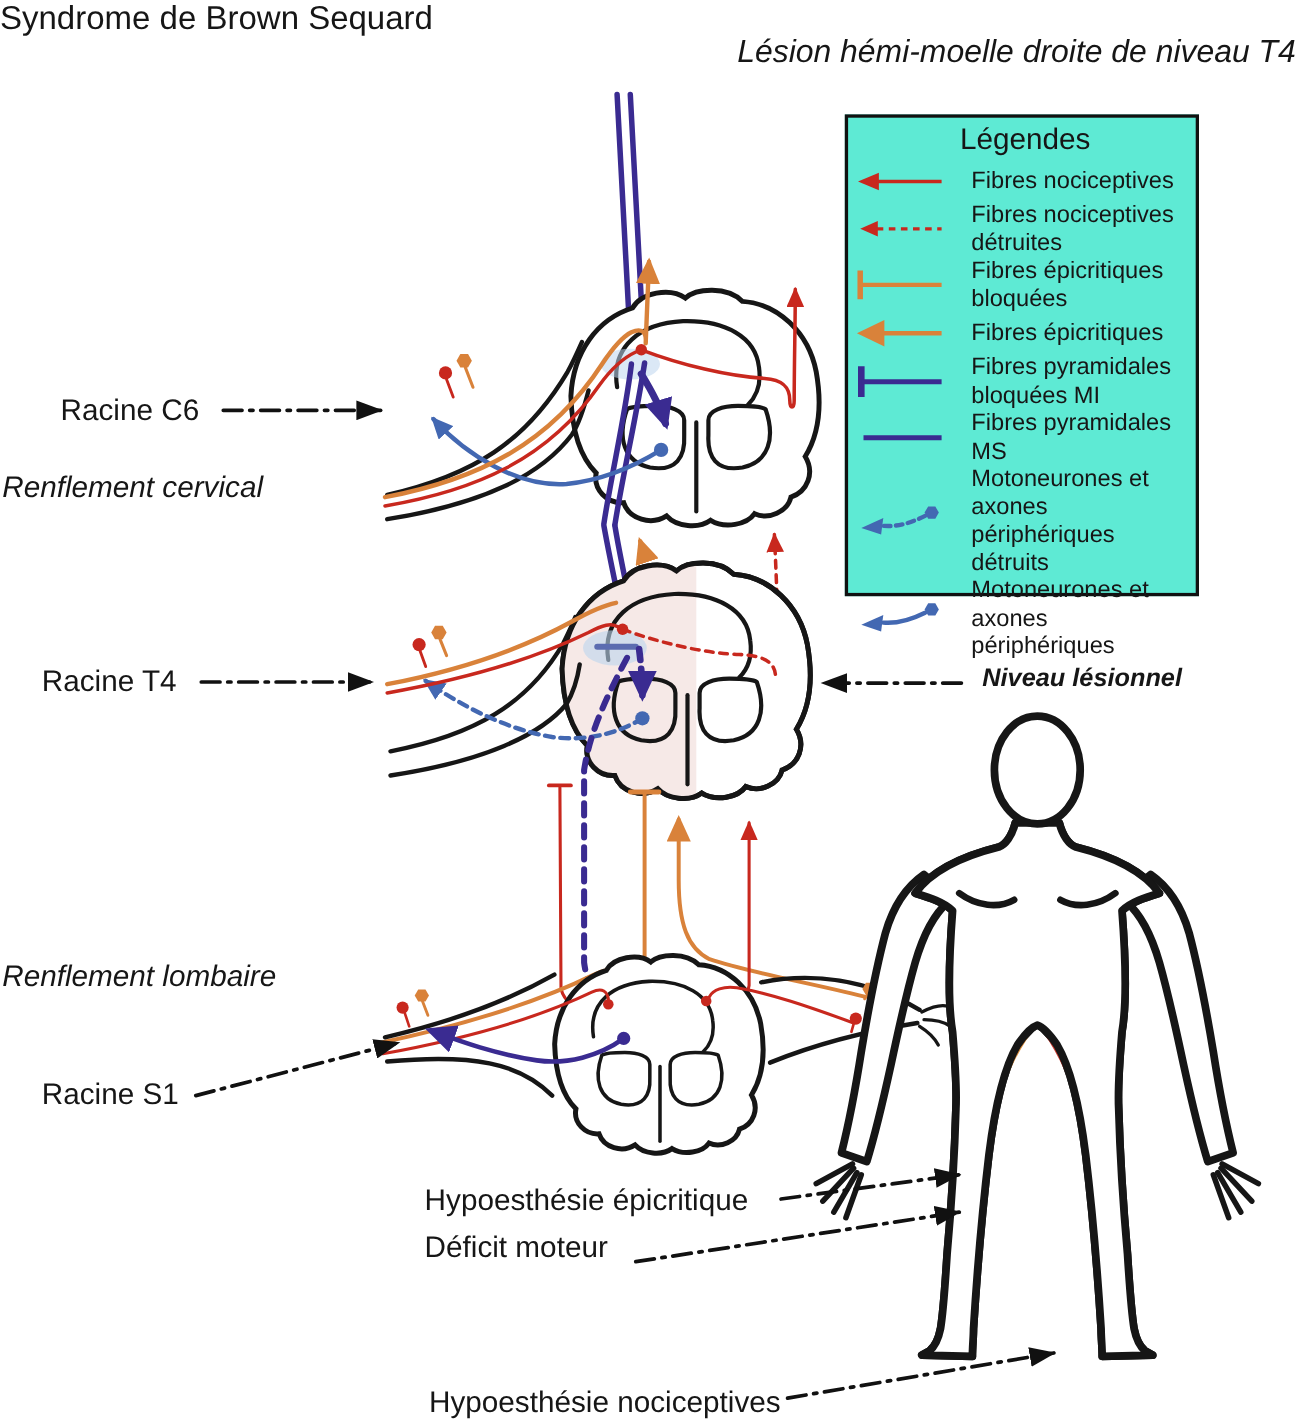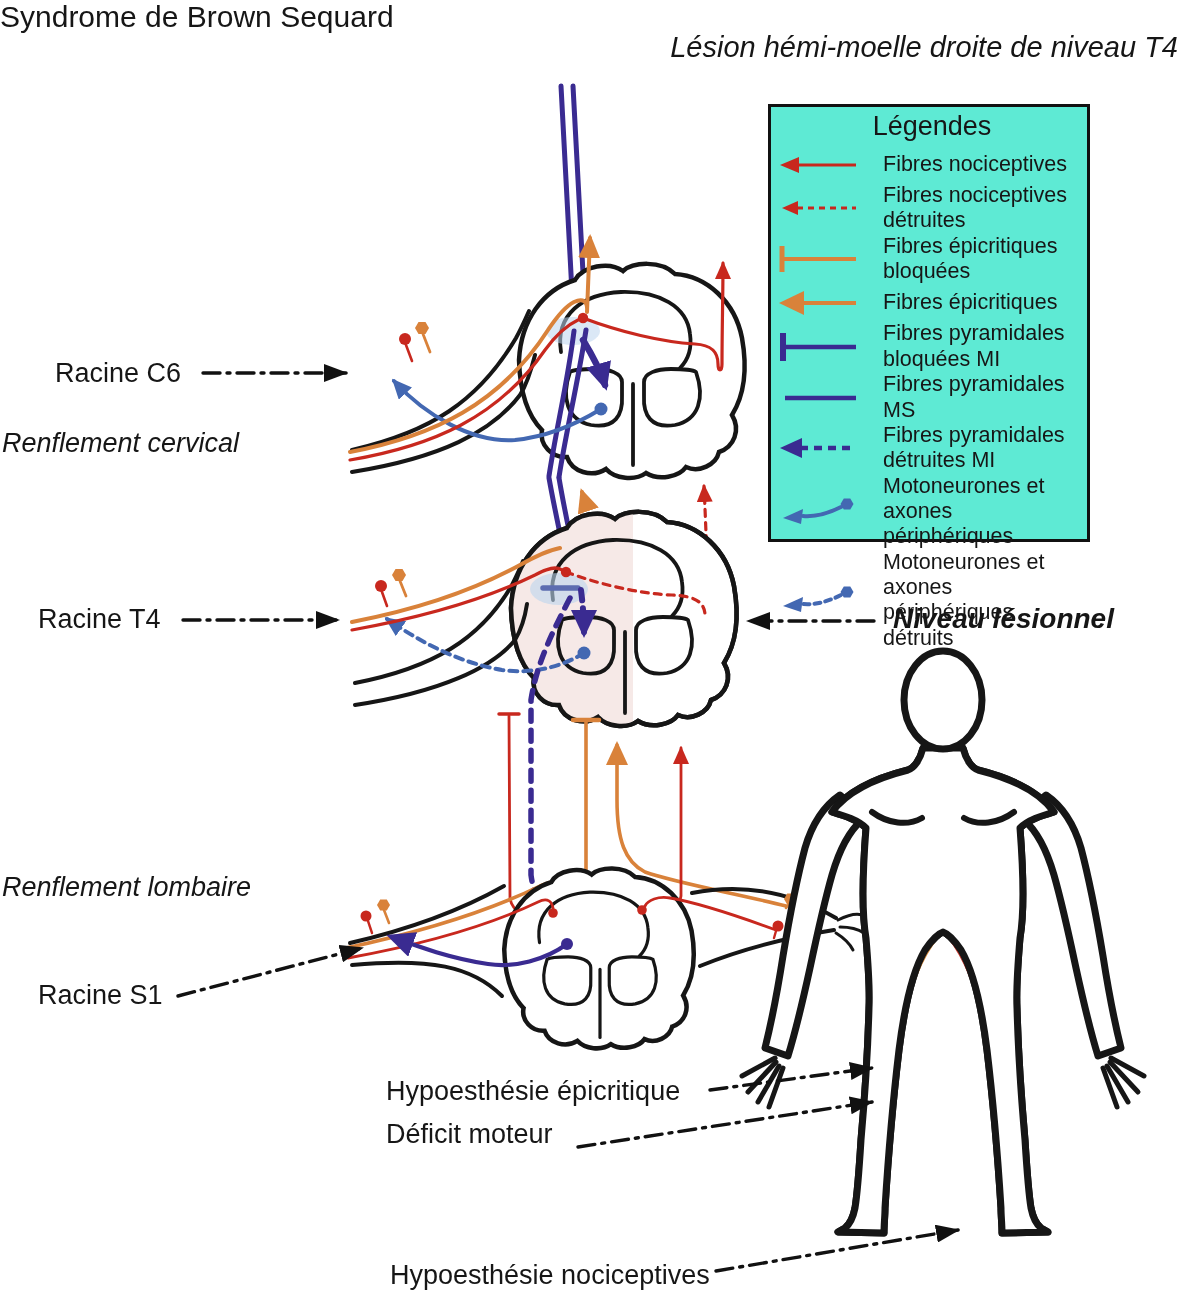--- a/index.html
+++ b/index.html
@@ -12,21 +12,21 @@
          font-family:"Liberation Sans","DejaVu Sans",sans-serif;color:#161616;}
   #diagram-svg{position:absolute;left:0;top:0;z-index:1;}
   .ln{fill:none;stroke-linecap:round;stroke-linejoin:round;}
   .fr{stroke:var(--c-red,#C8281E);}
   .fo{stroke:var(--c-orange,#D9823A);}
   .fp{stroke:var(--c-purple,#3A2B91);}
   .fb{stroke:var(--c-blue,#4368B2);}
   .fk{stroke:var(--c-black,#161616);}
   .lbl{position:absolute;z-index:3;font-size:27px;white-space:nowrap;}
   .italic{font-style:italic;margin-top:20px;}
-  .boldital{font-style:italic;font-weight:700;font-size:28px;}
+  .boldital{font-style:italic;font-weight:700;font-size:23px;}
   #title{position:absolute;left:0;right:0;top:0px;text-align:left;font-size:30px;font-weight:400;z-index:3;}
   #subtitle{position:absolute;left:0;right:0;top:31px;text-align:right;font-size:29px;font-style:italic;z-index:3;}
   
   #legend{position:absolute;left:768px;top:88px;width:322px;height:438px;border:3.5px solid #111;
           background:#5eead4;z-index:4;padding:2px 0 0 6px;box-sizing:border-box;margin-top:16px;}
   #legend h2{margin:2px 0 4px 0;text-align:center;font-size:27px;font-weight:400;}
   .lg-row{display:flex;align-items:center;min-height:37px;gap:16px;}
   .lg-row.tall{min-height:64px;}
   .lg-icon{flex:0 0 88px;display:flex;align-items:center;}
   .lg-label{font-size:21.5px;line-height:1.18;padding-left:2px;}
@@ -308,46 +308,37 @@
 
     <div class="lg-row">
       <span class="lg-icon">
         <svg width="82" height="30" viewBox="0 0 82 30">
             <line x1="8" y1="15" x2="79" y2="15" stroke="#3A2B91" stroke-width="4.5"></line>
           </svg>
       </span>
       <span class="lg-label">Fibres pyramidales MS</span>
     </div>
 
-    <div class="lg-row">
-      <span class="lg-icon">
-        <svg width="82" height="30" viewBox="0 0 82 30">
-            <polygon points="3,15 25,5 25,25" fill="#3A2B91"></polygon>
-            <line x1="23" y1="15" x2="79" y2="15" stroke="#3A2B91" stroke-width="4.5" stroke-dasharray="8 6"></line>
-          </svg>
-      </span>
-      <span class="lg-label">Fibres pyramidales détruites MI</span>
+
+    <div class="lg-row tall">
+      <span class="lg-icon">
+        <svg width="82" height="34" viewBox="0 0 82 34">
+            <polygon points="76.5,9 73.3,14.6 66.8,14.6 63.5,9 66.8,3.4 73.3,3.4" fill="#4368B2"></polygon>
+            <path d="M 64,12 C 50,19 38,22 26,21" fill="none" stroke="#4368B2" stroke-width="4" stroke-linecap="round" stroke-dasharray="6 5"></path>
+            <polygon points="6,23 26,14 24,29" fill="#4368B2"></polygon>
+          </svg>
+      </span>
+      <span class="lg-label">Motoneurones et axones périphériques détruits</span>
     </div>
 
     <div class="lg-row tall">
       <span class="lg-icon">
         <svg width="82" height="34" viewBox="0 0 82 34">
             <polygon points="76.5,9 73.3,14.6 66.8,14.6 63.5,9 66.8,3.4 73.3,3.4" fill="#4368B2"></polygon>
             <path d="M 64,12 C 50,19 38,22 26,21" fill="none" stroke="#4368B2" stroke-width="4" stroke-linecap="round"></path>
             <polygon points="6,23 26,14 24,29" fill="#4368B2"></polygon>
           </svg>
       </span>
       <span class="lg-label">Motoneurones et axones périphériques</span>
     </div>
-
-    <div class="lg-row tall">
-      <span class="lg-icon">
-        <svg width="82" height="34" viewBox="0 0 82 34">
-            <polygon points="76.5,9 73.3,14.6 66.8,14.6 63.5,9 66.8,3.4 73.3,3.4" fill="#4368B2"></polygon>
-            <path d="M 64,12 C 50,19 38,22 26,21" fill="none" stroke="#4368B2" stroke-width="4" stroke-linecap="round" stroke-dasharray="6 5"></path>
-            <polygon points="6,23 26,14 24,29" fill="#4368B2"></polygon>
-          </svg>
-      </span>
-      <span class="lg-label">Motoneurones et axones périphériques détruits</span>
-    </div>
   </div>
 
 </div>
 
 </body></html>

